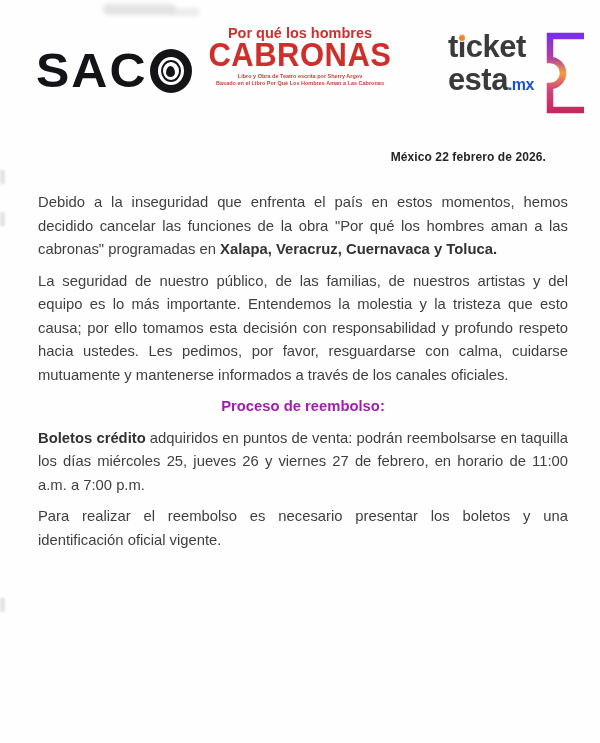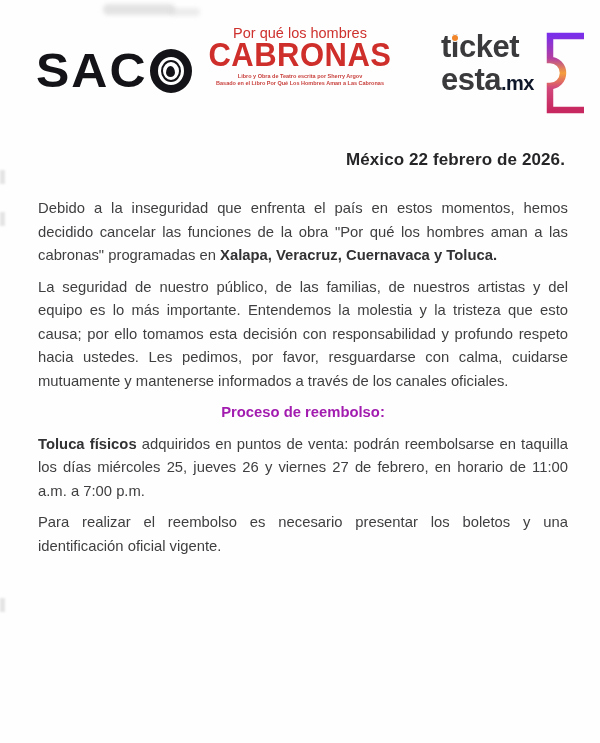--- a/index.html
+++ b/index.html
@@ -50,21 +50,21 @@
   }
   .saco-crest {
     width: 9px; height: 11px; background: #141418;
     border-radius: 50% 50% 50% 50% / 62% 62% 38% 38%;
   }
 
   .cabronas-logo {
     position: absolute; left: 50%; transform: translateX(-50%); top: 27px;
     width: 220px; text-align: center; color: #ce312d;
   }
-  .cabronas-tagline { font-weight: normal; font-size: 14.5px; line-height: 13px; letter-spacing: 0; }
+  .cabronas-tagline { font-weight: bold; font-size: 14.5px; line-height: 13px; letter-spacing: 0; }
   .cabronas-tagline-2 { font-weight: bold; font-size: 13.5px; line-height: 13px; }
   .cabronas-title {
     font-weight: bold; font-size: 31px; line-height: 30px; margin-top: 1px;
     letter-spacing: 0.5px; transform: scaleY(1.05); color: #cf2f2b;
     text-shadow: 0 0 1px rgba(255,255,255,.6);
   }
   .cabronas-credits { font-size: 5.5px; line-height: 6.5px; font-weight: bold; color: #c8413d; margin-top: 2px; }
 
   .ticketcity-logo {
     position: absolute; right: 14px; top: 30px;
@@ -74,27 +74,27 @@
   .tc-row { line-height: 28px; margin-left: 11px; }
   .tc-word {
     font-size: 31px; font-weight: bold; color: #3a3a3c; letter-spacing: -0.5px;
     position: relative; display: inline-block;
   }
   .tc-idot {
     position: absolute; left: 11.5px; top: 1.5px; width: 6px; height: 6px;
     border-radius: 50%; background: #f0852a;
     box-shadow: 0 0 0 1px #fefefe;
   }
-  .tc-mx { font-size: 20px; font-weight: bold; color: #0f172a; letter-spacing: -0.5px; }
+  .tc-mx { font-size: 16px; font-weight: bold; color: #1d4ed8; letter-spacing: -0.5px; }
   .tc-bracket { margin-left: 8px; margin-top: 2px; }
 
   
   .date-line {
-    text-align: right; padding-right: 35px; margin-top: 24px;
-    font-size: 17px; font-weight: bold; color: #262628; letter-spacing: 0.1px;
+    text-align: right; padding-right: 54px; margin-top: 24px;
+    font-size: 12px; font-weight: bold; color: #262628; letter-spacing: 0.1px;
   }
 
   
   .doc-body {
     margin: 27px 32px 0 38px;
     color: #3f3f41;
     font-size: 14.8px; line-height: 23.5px;
     text-align: justify;
   }
   .doc-body p { margin-bottom: 8px; }
@@ -162,20 +162,20 @@
 
   <main class="doc-body">
 
     <p><span>Debido a la inseguridad que enfrenta el país en estos momentos, hemos decidido cancelar las funciones de la obra "Por qué los hombres aman a las cabronas" programadas en </span><b>Xalapa, Veracruz, Cuernavaca y Toluca.</b></p>
 
     <p>La seguridad de nuestro público, de las familias, de nuestros artistas y del equipo es lo más importante. Entendemos la molestia y la tristeza que esto causa; por ello tomamos esta decisión con responsabilidad y profundo respeto hacia ustedes. Les pedimos, por favor, resguardarse con calma, cuidarse mutuamente y mantenerse informados a través de los canales oficiales.</p>
 
     <h2 class="refund-heading">Proceso de reembolso:</h2>
 
 
-    <p><b>Toluca físicos</b><span> adquiridos en puntos de venta: podrán reembolsarse en taquilla los días miércoles 25, jueves 26 y viernes 27 de febrero, en horario de 11:00 a.m. a 7:00 p.m.</span></p>
+    <p><b>Boletos crédito</b><span> adquiridos en puntos de venta: podrán reembolsarse en taquilla los días miércoles 25, jueves 26 y viernes 27 de febrero, en horario de 11:00 a.m. a 7:00 p.m.</span></p>
 
     <p>Para realizar el reembolso es necesario presentar los boletos y una identificación oficial vigente.</p>
 
 
   </main>
 
 </div>
 
 </body></html>

